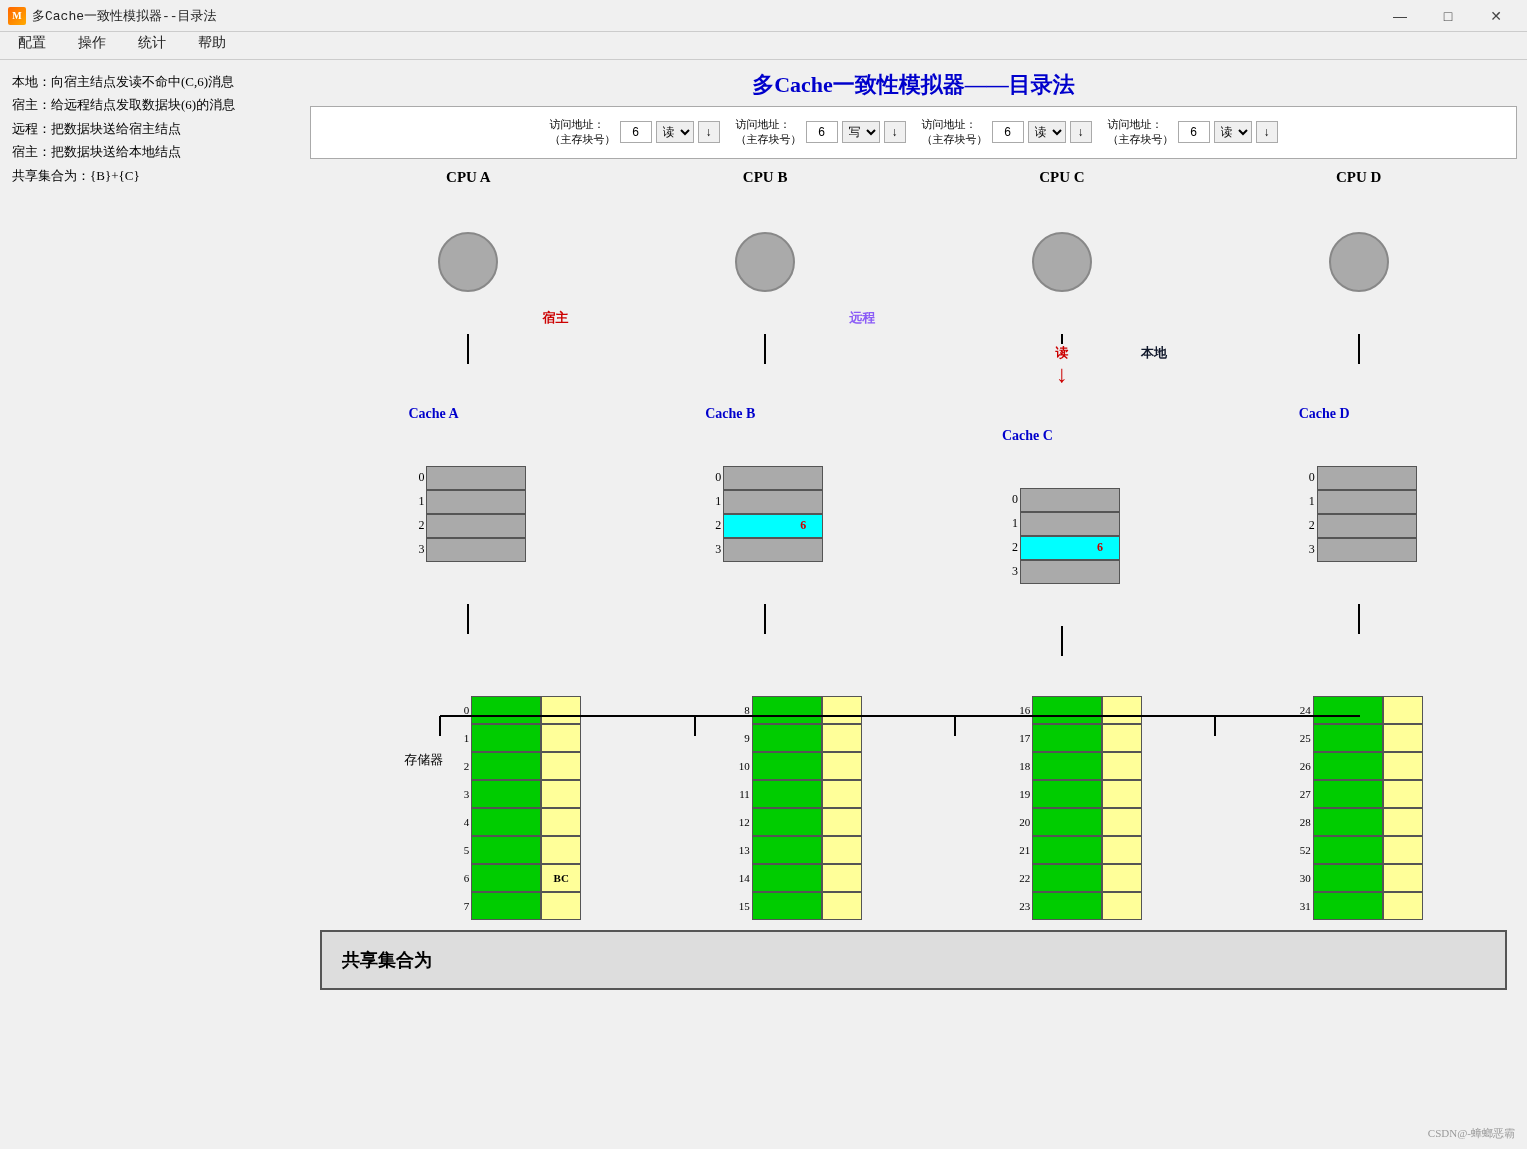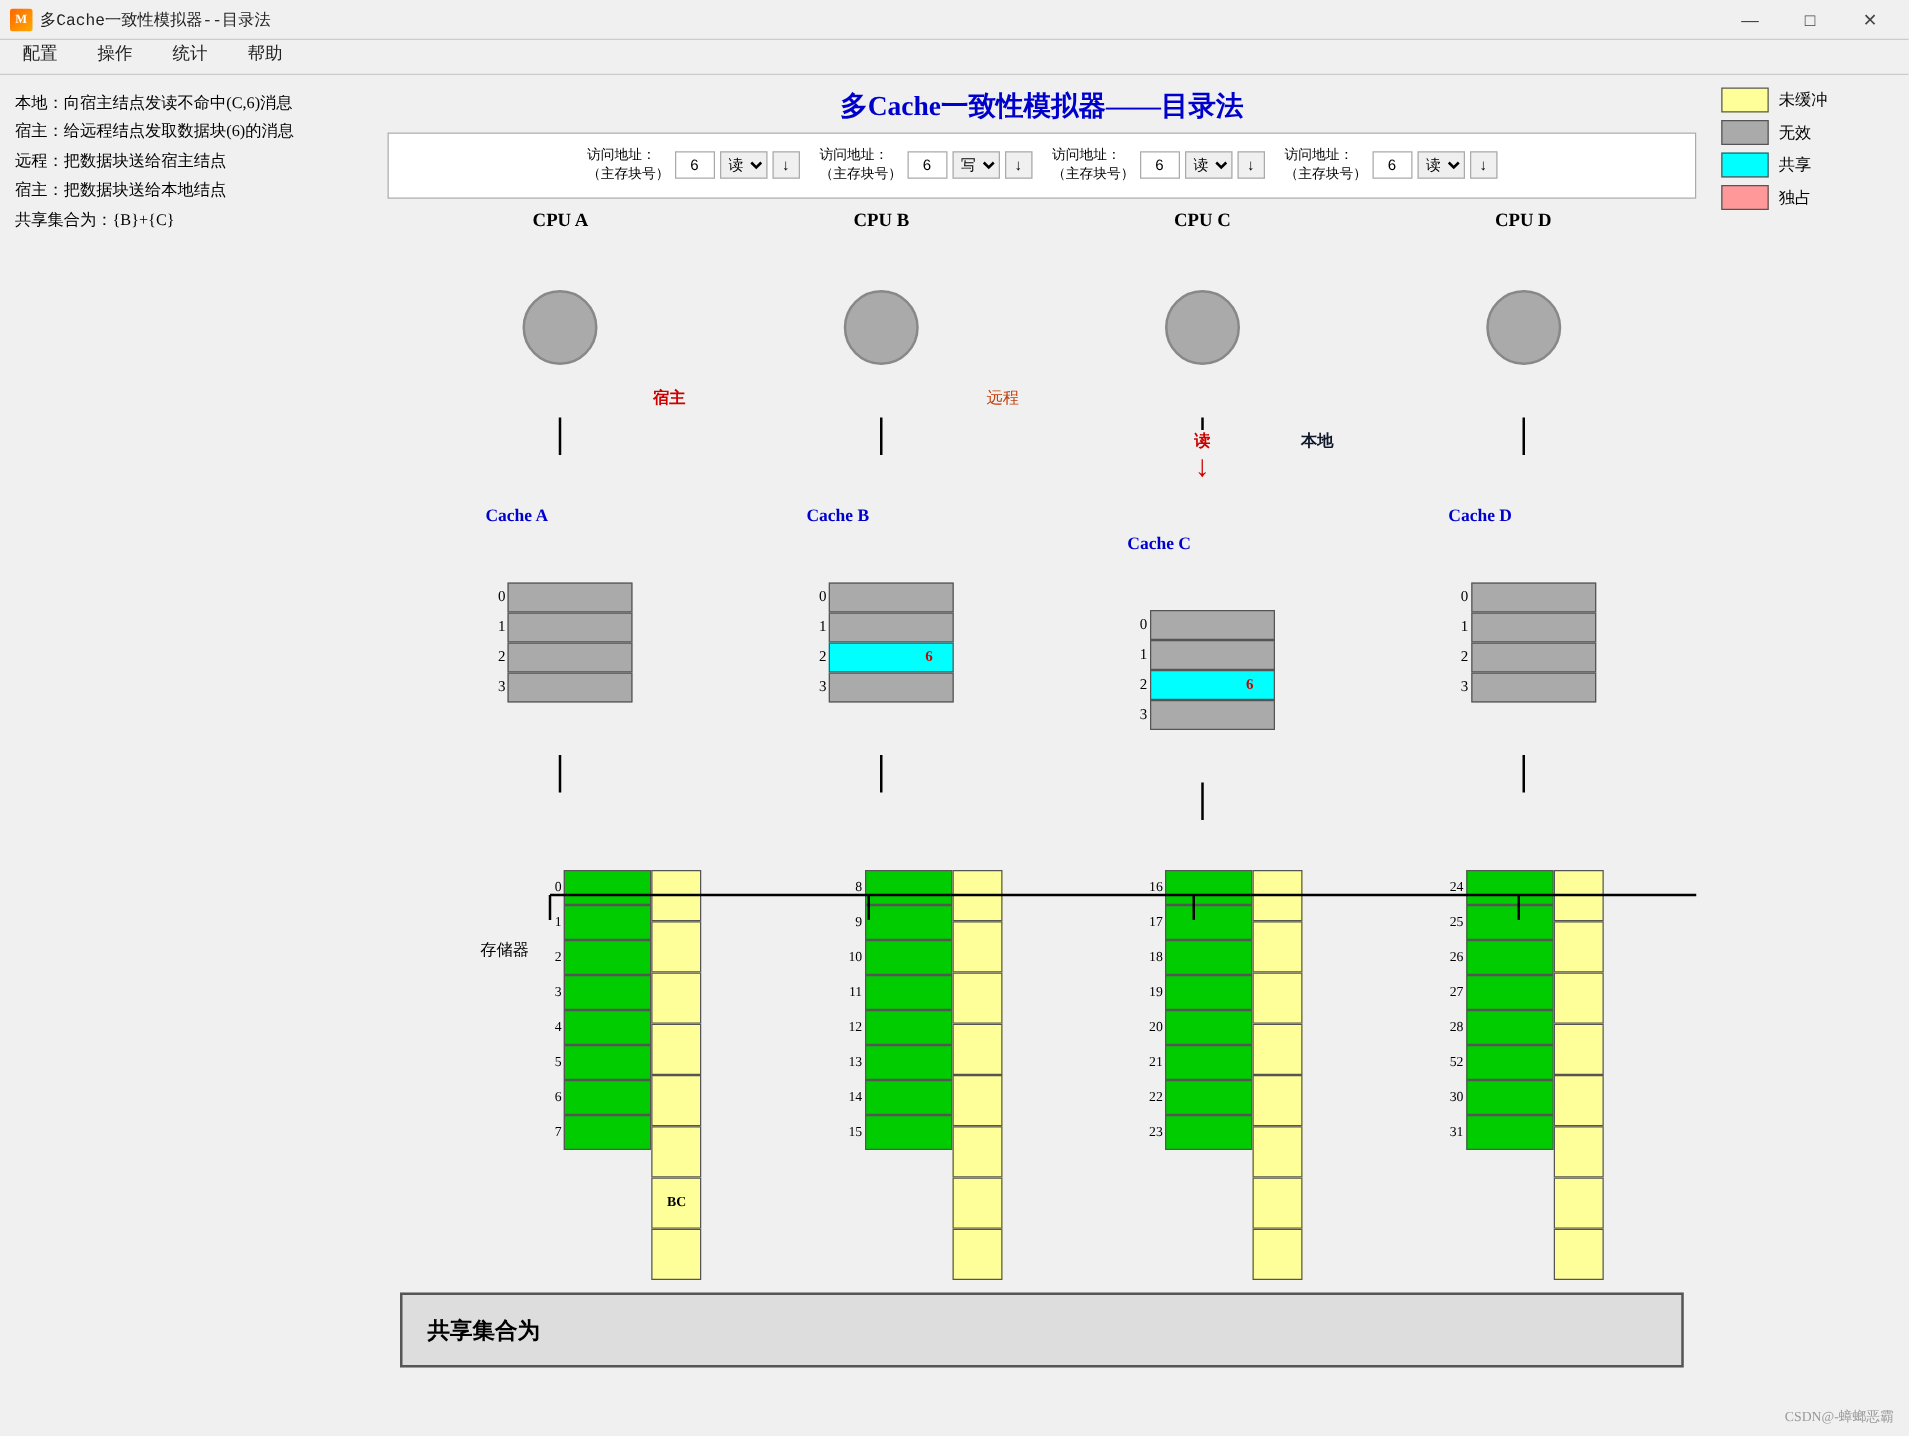--- a/index.html
+++ b/index.html
@@ -253,21 +253,21 @@
       height: 28px;
       border: 1px solid #555;
       background: #00cc00;
     }
     .memory-dir {
       display: flex;
       flex-direction: column;
     }
     .dir-cell {
       width: 40px;
-      height: 41px;
+      height: 28px;
       border: 1px solid #555;
       background: #ffff99;
       display: flex; align-items: center; justify-content: center;
       font-size: 11px; font-weight: bold;
     }
     .dir-cell.labeled { background: #ffff99; }
   </style>
 </head>
 <body>
 
@@ -392,21 +392,21 @@
                 <div class="cache-cell cyan">
                   <span style="margin-left:60px; color:#cc0000; font-weight:bold;">6</span>
                 </div>
               </div>
             <div class="cache-row">
                 <span class="cache-row-num">3</span>
                 <div class="cache-cell gray"></div>
               </div>
           </div>
           <div class="cache-line-down"></div>
-          <div style="position:absolute; right:-50px; top:140px; font-size:13px; font-weight:normal; color:#c2410c;">远程</div>
+          <div style="position:absolute; right:-50px; top:140px; font-size:13px; font-weight:bold; color:#8b5cf6;">远程</div>
         </div>
 
         <div class="cpu-column" style="position:relative;">
           <div class="cpu-label">CPU C</div>
           <div class="cpu-circle"></div>
 
           <div style="display:flex; flex-direction:column; align-items:center; margin-bottom:0;">
             <div class="cpu-line" style="height:10px;"></div>
             <div style="display:flex; flex-direction:column; align-items:center; color:#cc0000; font-size:13px; font-weight:bold;">
               <span>读</span>
@@ -677,34 +677,16 @@
         </div>
       </div>
 
       <div class="network-bus">
         <span>共享集合为</span>
       </div>
 
     </div>
   </div>
 
-  <div class="right-legend">
-    <div class="legend-item">
-      <div class="legend-box" style="background:#ffff99;"></div>
-      <span>未缓冲</span>
-    </div>
-    <div class="legend-item">
-      <div class="legend-box" style="background:#aaaaaa;"></div>
-      <span>无效</span>
-    </div>
-    <div class="legend-item">
-      <div class="legend-box" style="background:#00ffff;"></div>
-      <span>共享</span>
-    </div>
-    <div class="legend-item">
-      <div class="legend-box" style="background:#ff9999;"></div>
-      <span>独占</span>
-    </div>
-  </div>
 
 </div>
 
 <div style="position:fixed; bottom:8px; right:12px; font-size:11px; color:#999;">CSDN@-蟑螂恶霸</div>
 
 </body></html>

